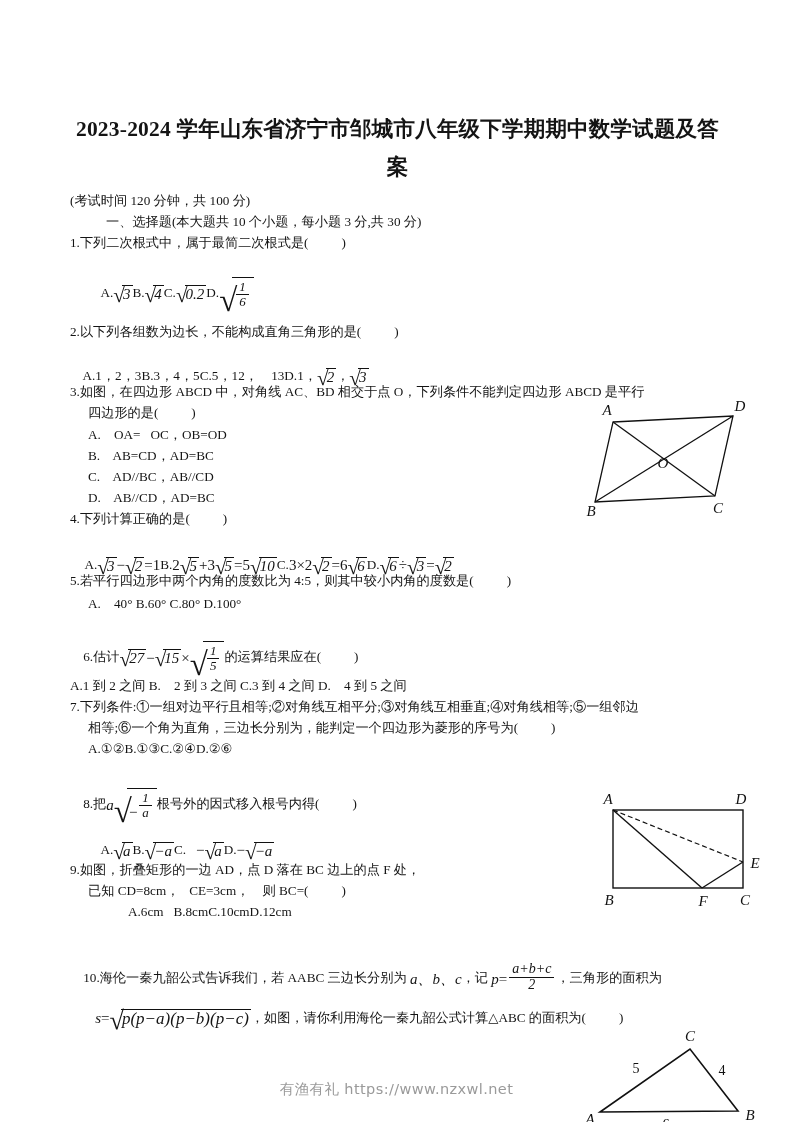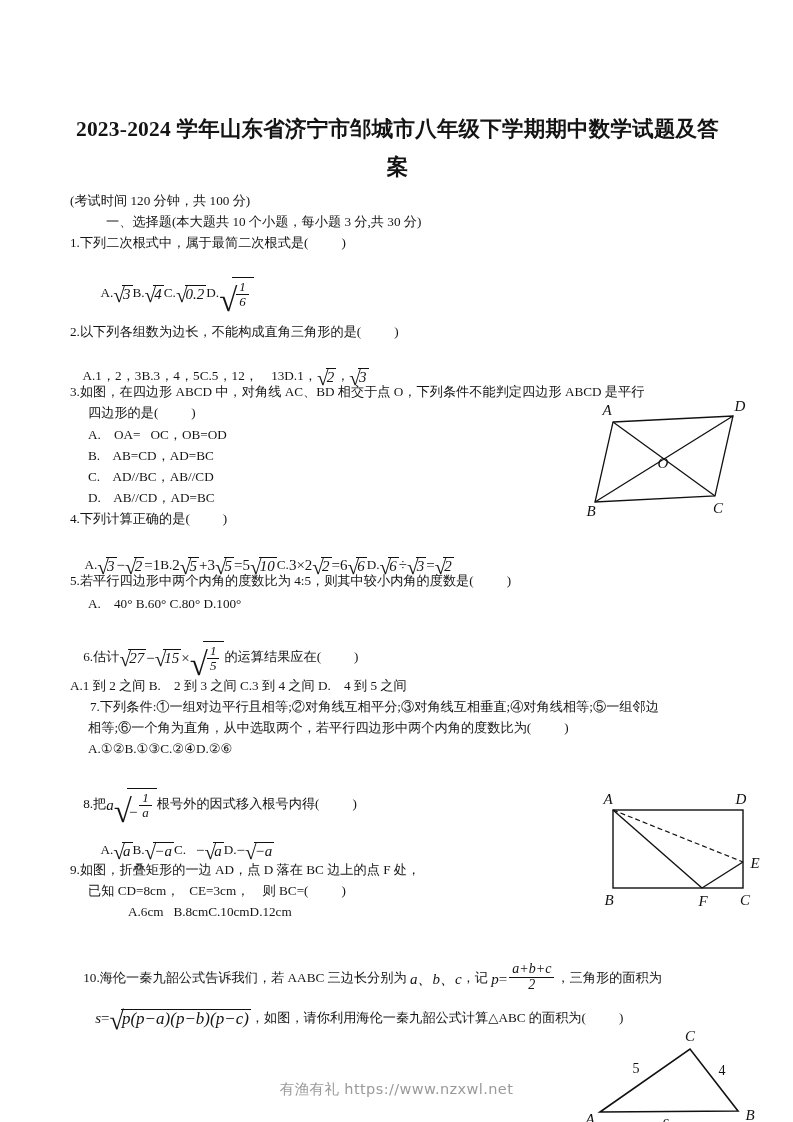--- a/index.html
+++ b/index.html
@@ -99,22 +99,22 @@
   </div>
 
   <div class="row" style="left:70px;top:560px;">5.若平行四边形中两个内角的度数比为 4:5，则其中较小内角的度数是(          )</div>
   <div class="row" style="left:88px;top:583px;">A.    40° B.60° C.80° D.100°</div>
 
   <div class="row" style="left:70px;top:616px;">
     <span>6.估计</span><span class="math sq"><span class="rad">√</span><span class="bar mi">27</span></span><span class="math">−</span><span class="math sq"><span class="rad">√</span><span class="bar mi">15</span></span><span class="math">×</span><span class="sqbig"><span class="radb">√</span><span class="barb"><span class="frac" style="vertical-align:-0.1em;font-size:13px;"><span class="num mi">1</span><span class="den mi">5</span></span></span></span><span>的运算结果应在(          )</span>
   </div>
   <div class="row" style="left:70px;top:665px;">A.1 到 2 之间 B.    2 到 3 之间 C.3 到 4 之间 D.    4 到 5 之间</div>
 
-  <div class="row" style="left:70px;top:686px;margin-left:20px;">7.下列条件:①一组对边平行且相等;②对角线互相平分;③对角线互相垂直;④对角线相等;⑤一组邻边</div>
-  <div class="row" style="left:88px;top:707px;">相等;⑥一个角为直角，从中选取两个，若平行四边形中两个内角的度数比为(          )</div>
+  <div class="row" style="left:70px;top:686px;">7.下列条件:①一组对边平行且相等;②对角线互相平分;③对角线互相垂直;④对角线相等;⑤一组邻边</div>
+  <div class="row" style="left:88px;top:707px;">相等;⑥一个角为直角，三边长分别为，能判定一个四边形为菱形的序号为(          )</div>
   <div class="row" style="left:88px;top:728px;">A.①②B.①③C.②④D.②⑥</div>
 
   <div class="row" style="left:70px;top:763px;">
     <span>8.把</span><span class="math mi">a</span><span class="sqbig"><span class="radb">√</span><span class="barb"><span class="math">−</span><span class="frac" style="vertical-align:-0.1em;font-size:13px;"><span class="num mi">1</span><span class="den mi">a</span></span></span></span><span>根号外的因式移入根号内得(          )</span>
   </div>
   <div class="row" style="left:88px;top:812px;">
     <span>A.</span><span class="math sq"><span class="rad">√</span><span class="bar mi">a</span></span><span>B.</span><span class="math sq"><span class="rad">√</span><span class="bar mi">−a</span></span><span>C.</span><span class="math" style="padding-left:10px;">−</span><span class="math sq"><span class="rad">√</span><span class="bar mi">a</span></span><span>D.</span><span class="math">−</span><span class="math sq"><span class="rad">√</span><span class="bar mi">−a</span></span>
   </div>
 
   <div class="row" style="left:70px;top:849px;">9.如图，折叠矩形的一边 AD，点 D 落在 BC 边上的点 F 处，</div>

